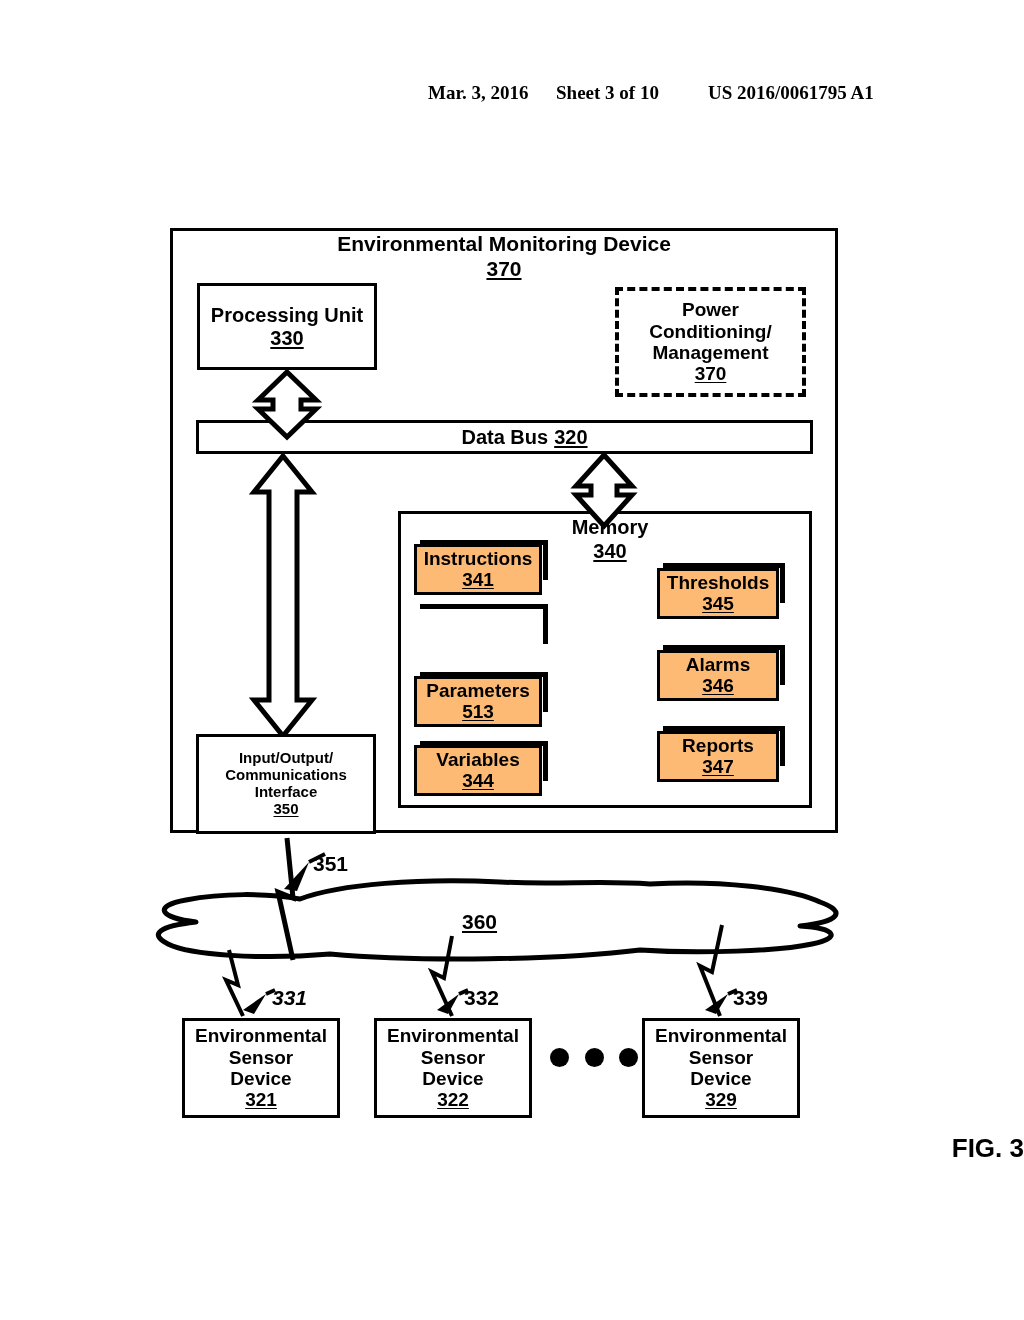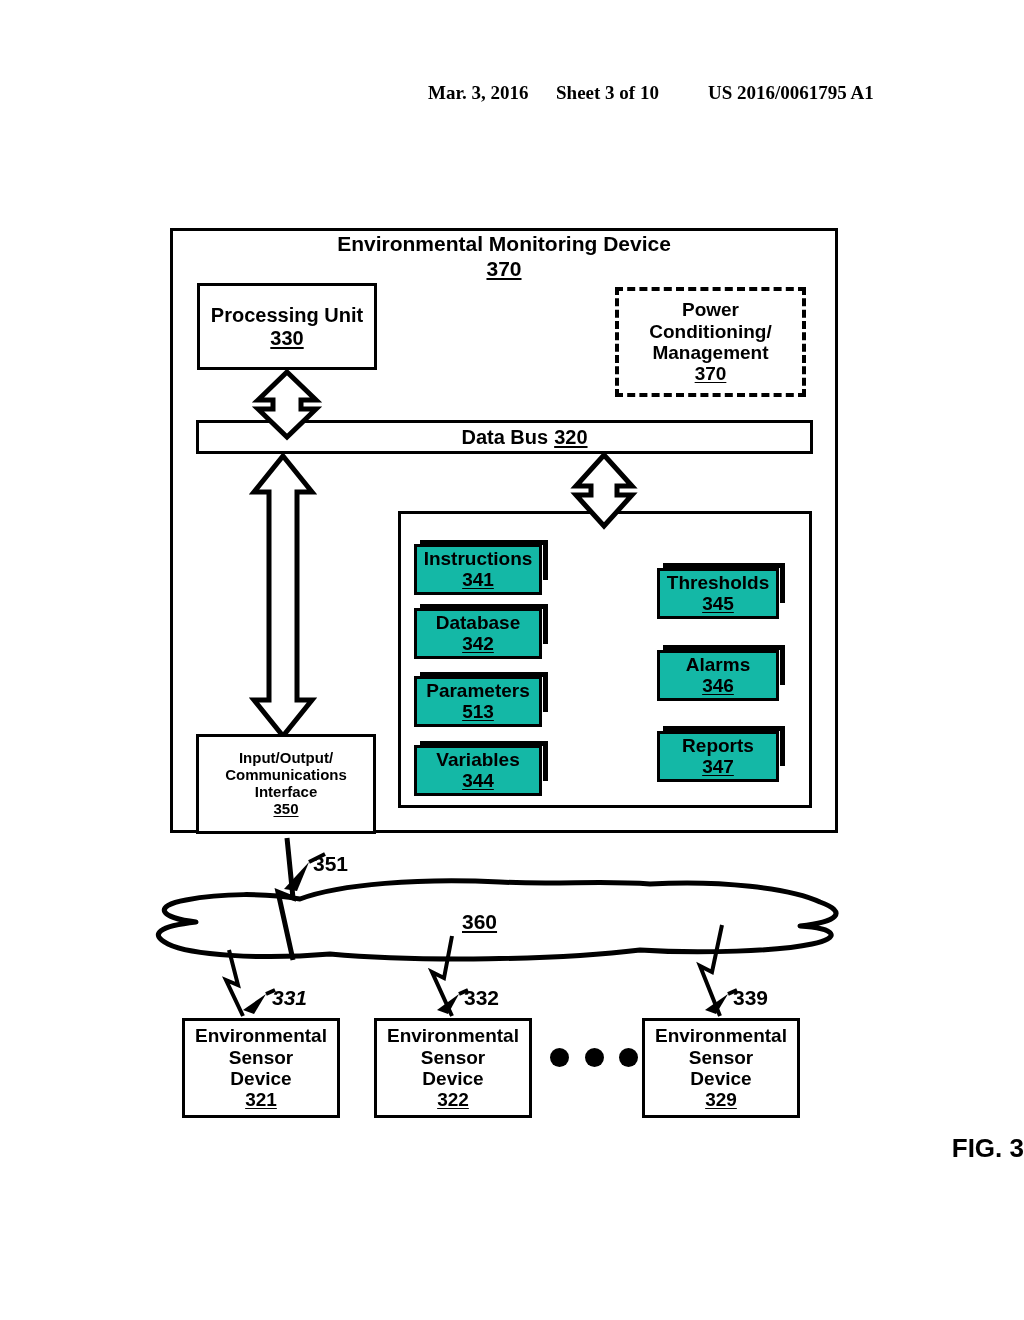--- a/index.html
+++ b/index.html
@@ -115,21 +115,21 @@
     font-size: 20px;
     font-weight: bold;
     line-height: 1.2;
     color: #000;
   }
 
   
   .memblock {
     position: absolute;
     box-sizing: border-box;
-    background: #14b8a6;
+    background: #fdba74;
     border: 3px solid #000;
     display: flex;
     flex-direction: column;
     align-items: center;
     justify-content: center;
     text-align: center;
     font-weight: bold;
     font-size: 19px;
     line-height: 1.1;
     color: #000;
@@ -238,34 +238,34 @@
     <span class="lbl">Management</span>
     <span class="ref">370</span>
   </div>
 
   <div class="box" id="data-bus">
     <span class="lbl">Data Bus</span>
     <span class="ref">320</span>
   </div>
 
   <div id="memory-box"></div>
+  <div id="memory-title">
+    <span class="lbl">Memory</span>
+    <span class="ref">340</span>
+  </div>
 
   <div class="stack-top" style="left:420px; top:540px; width:128px; height:5px;"></div>
   <div class="stack-right" style="left:543px; top:540px; width:5px;  height:40px;"></div>
   <div class="memblock" style="left:414px; top:544px; width:128px; height:51px;">
     <span class="lbl">Instructions</span>
     <span class="ref">341</span>
   </div>
 
   <div class="stack-top" style="left:420px; top:604px; width:128px; height:5px;"></div>
   <div class="stack-right" style="left:543px; top:604px; width:5px;  height:40px;"></div>
-  <div class="memblock" style="left:414px; top:608px; width:128px; height:51px;">
-    <span class="lbl">Database</span>
-    <span class="ref">342</span>
-  </div>
 
   <div class="stack-top" style="left:420px; top:672px; width:128px; height:5px;"></div>
   <div class="stack-right" style="left:543px; top:672px; width:5px;  height:40px;"></div>
   <div class="memblock" style="left:414px; top:676px; width:128px; height:51px;">
     <span class="lbl">Parameters</span>
     <span class="ref">513</span>
   </div>
 
   <div class="stack-top" style="left:420px; top:741px; width:128px; height:5px;"></div>
   <div class="stack-right" style="left:543px; top:741px; width:5px;  height:40px;"></div>

